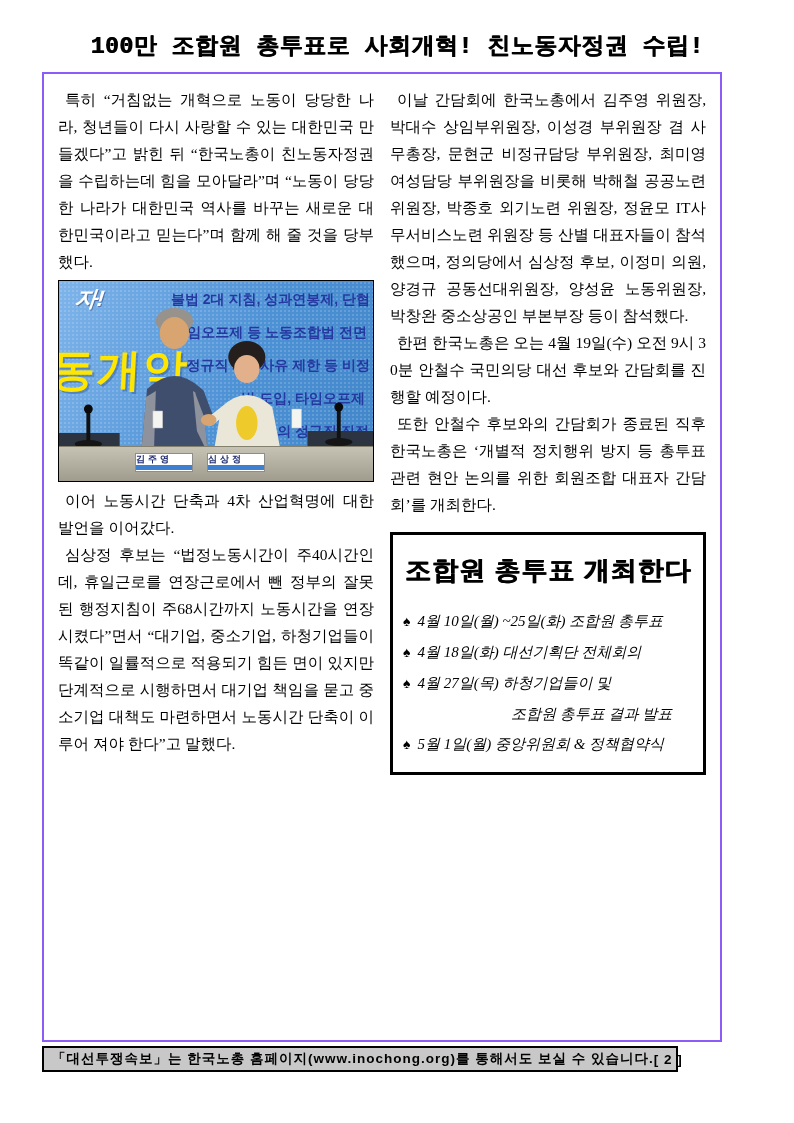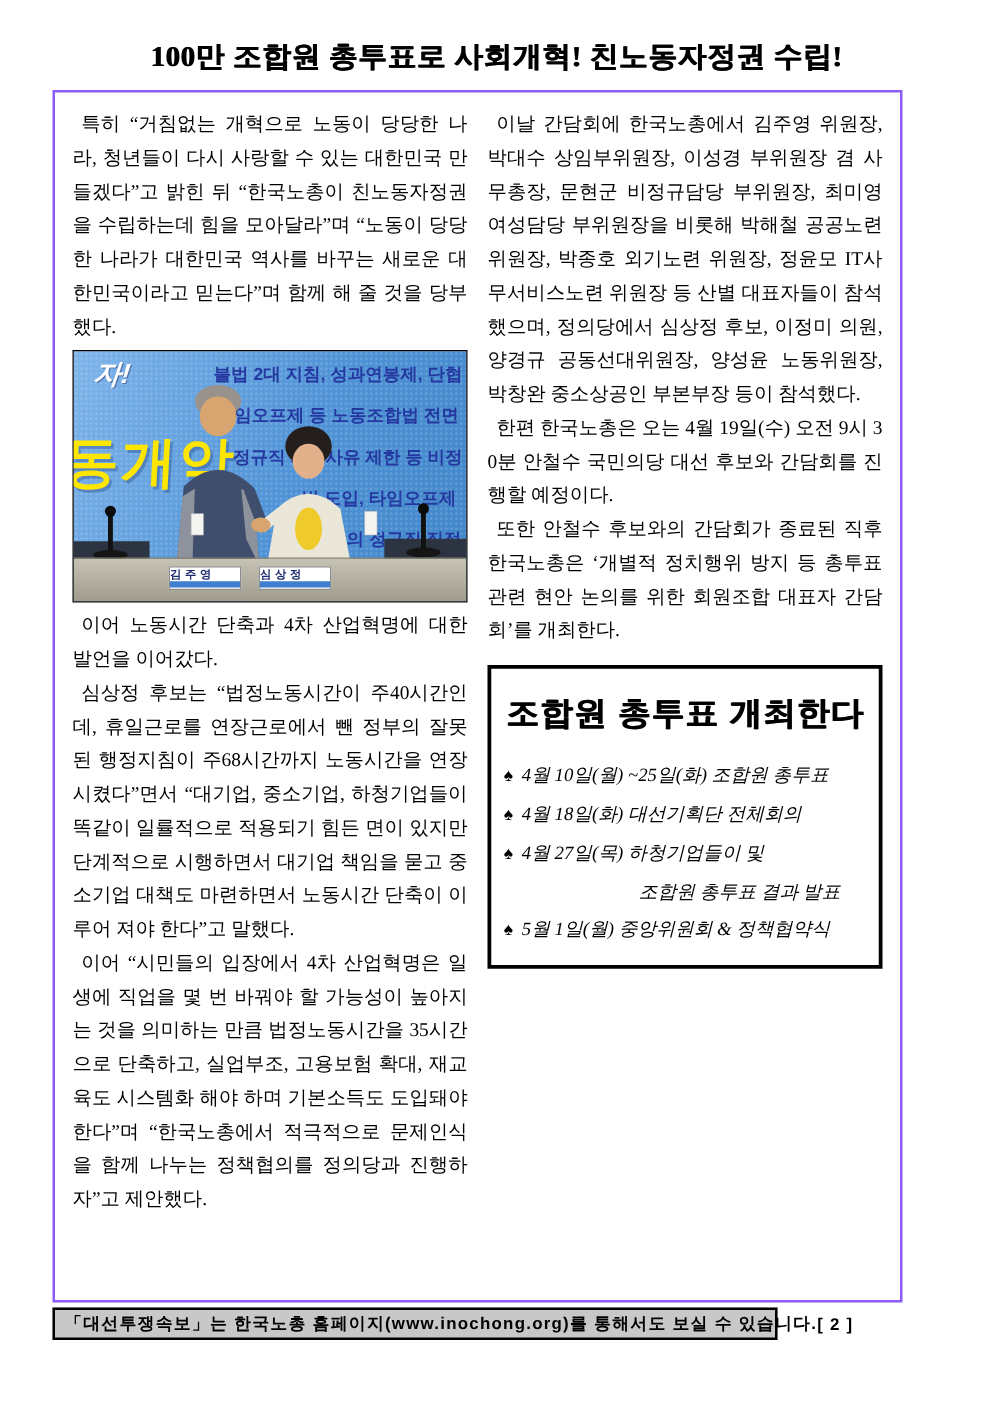--- a/index.html
+++ b/index.html
@@ -3,21 +3,21 @@
 <meta charset="utf-8">
 <style>
   html,body{margin:0;padding:0;}
   body{
     width:794px;height:1123px;position:relative;background:#fff;color:#000;
     font-family:"Liberation Serif",serif;overflow:hidden;
   }
   
   .page-title{
     position:absolute;top:30px;left:0;width:100%;text-align:center;
-    font-family:Liberation Serif, serif;font-weight:900;font-size:23px;
+    font-family:Liberation Mono, monospace;font-weight:900;font-size:23px;
     letter-spacing:.5px;text-shadow:.8px 0 0 #000;
   }
   
   .main-box{
     position:absolute;top:72px;left:42px;width:680px;height:970px;
     box-sizing:border-box;border:2px solid #8b5cf6;padding:12px 14px;
     display:flex;gap:16px;overflow:hidden;
   }
   .col{flex:1;min-width:0;}
   .col p{
@@ -76,21 +76,21 @@
     text-align:center;font-family:"Liberation Sans",sans-serif;font-weight:900;
     font-size:26px;letter-spacing:1px;text-shadow:1px 0 0 #000;margin:4px 0 18px;
   }
   .sched-item{
     font-size:15px;line-height:30px;white-space:nowrap;font-style:italic;
   }
   .spade{margin-right:7px;font-size:14px;}
   .sched-item.cont{padding-left:108px;}
   
   .footer{
-    position:absolute;left:42px;top:1046px;width:580px;height:26px;
+    position:absolute;left:42px;top:1046px;width:636px;height:26px;
     box-sizing:border-box;border:2px solid #000;background:var(--footer-bg,#c8c8c8);
     display:flex;align-items:center;justify-content:space-between;
     padding:0 10px 0 8px;font-weight:700;font-size:13.5px;letter-spacing:1px;
     font-family:"Liberation Sans",sans-serif;white-space:nowrap;
   }
 </style>
 </head>
 <body>
 
 <div class="page-title">100만 조합원 총투표로 사회개혁! 친노동자정권 수립!</div>
@@ -146,21 +146,20 @@
         <span class="strip"></span>
       </div>
       <div class="plate plate2">
         <span class="nm">심상정</span>
         <span class="strip"></span>
       </div>
     </div>
 
     <p>이어 노동시간 단축과 4차 산업혁명에 대한 발언을 이어갔다.</p>
     <p>심상정 후보는 “법정노동시간이 주40시간인데, 휴일근로를 연장근로에서 뺀 정부의 잘못된 행정지침이 주68시간까지 노동시간을 연장시켰다”면서 “대기업, 중소기업, 하청기업들이 똑같이 일률적으로 적용되기 힘든 면이 있지만 단계적으로 시행하면서 대기업 책임을 묻고 중소기업 대책도 마련하면서 노동시간 단축이 이루어 져야 한다”고 말했다.</p>
-    <p>이어 “시민들의 입장에서 4차 산업혁명은 일생에 직업을 몇 번 바꿔야 할 가능성이 높아지는 것을 의미하는 만큼 법정노동시간을 35시간으로 단축하고, 실업부조, 고용보험 확대, 재교육도 시스템화 해야 하며 기본소득도 도입돼야 한다”며 “한국노총에서 적극적으로 문제인식을 함께 나누는 정책협의를 정의당과 진행하자”고 제안했다.</p>
   </div>
 
   <div class="col">
     <p>이날 간담회에 한국노총에서 김주영 위원장, 박대수 상임부위원장, 이성경 부위원장 겸 사무총장, 문현군 비정규담당 부위원장, 최미영 여성담당 부위원장을 비롯해 박해철 공공노련 위원장, 박종호 외기노련 위원장, 정윤모 IT사무서비스노련 위원장 등 산별 대표자들이 참석했으며, 정의당에서 심상정 후보, 이정미 의원, 양경규 공동선대위원장, 양성윤 노동위원장, 박창완 중소상공인 부본부장 등이 참석했다.</p>
     <p>한편 한국노총은 오는 4월 19일(수) 오전 9시 30분 안철수 국민의당 대선 후보와 간담회를 진행할 예정이다.</p>
     <p>또한 안철수 후보와의 간담회가 종료된 직후 한국노총은 ‘개별적 정치행위 방지 등 총투표 관련 현안 논의를 위한 회원조합 대표자 간담회’를 개최한다.</p>
 
     <div class="sched">
       <div class="sched-title">조합원 총투표 개최한다</div>
       <div class="sched-item">

